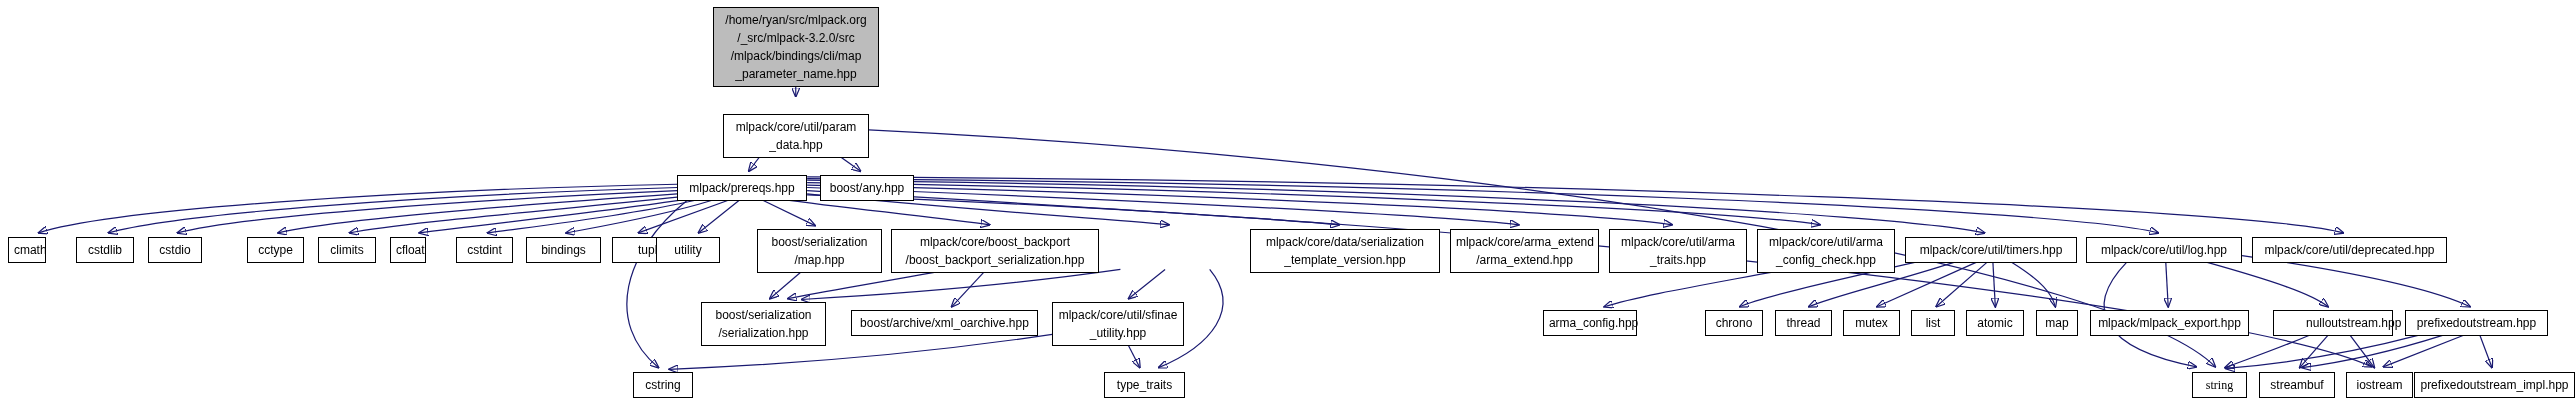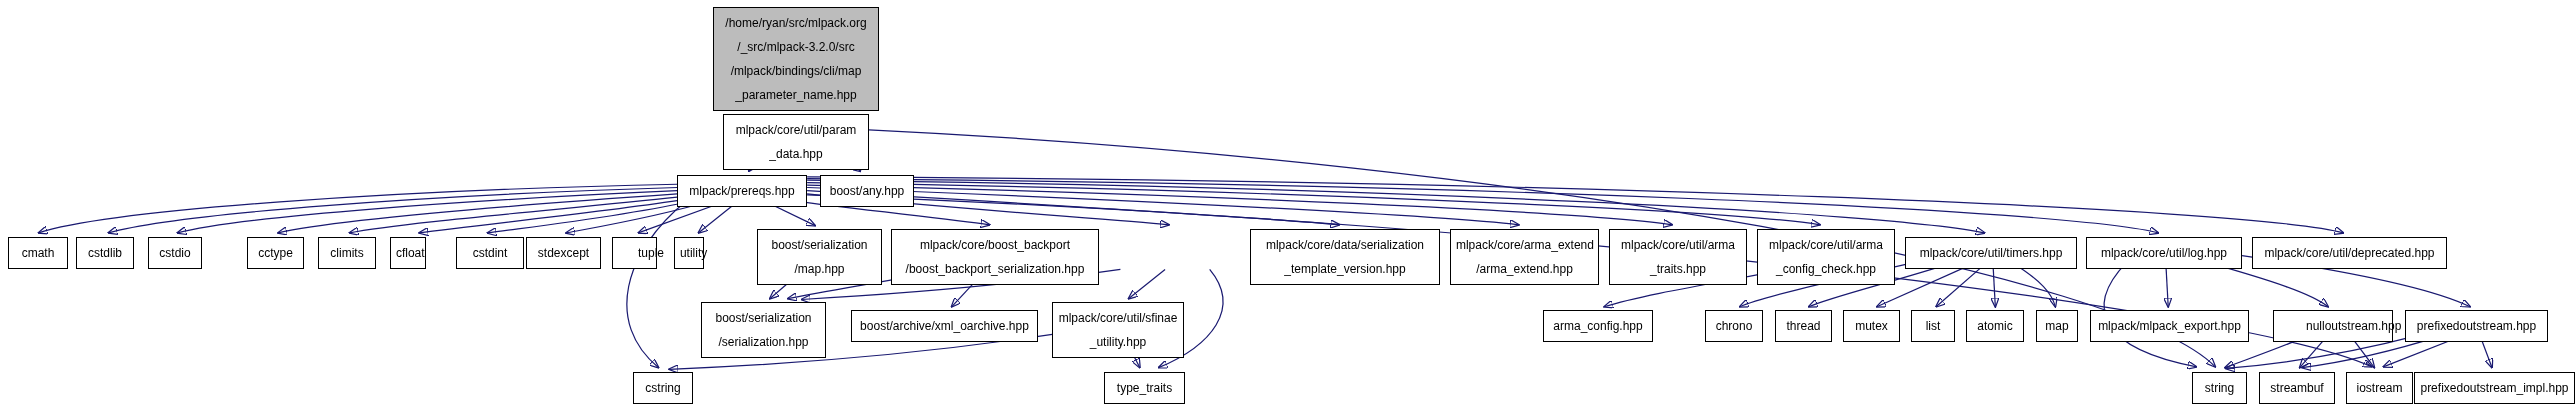--- a/index.html
+++ b/index.html
@@ -13,21 +13,21 @@
   }
   svg.edges{position:absolute;left:0;top:0;pointer-events:none;}
   svg.edges path{fill:none;stroke:#191970;stroke-width:1.5;}
   .node{
     position:absolute;
     box-sizing:border-box;
     background:#ffffff;
     border:1.6px solid #000000;
     color:#000000;
     font-size:12px;
-    line-height:24px;
+    line-height:18px;
     text-align:center;
     padding:3.2px 4.9px;
     white-space:pre;
   }
   .node.root{background:#bcbcbc;}
 </style>
 </head>
 <body>
 
 <div class="canvas">
@@ -94,30 +94,30 @@
 
   <div class="node root" style="left:713px;top:6.5px;width:166px;">/home/ryan/src/mlpack.org
 /_src/mlpack-3.2.0/src
 /mlpack/bindings/cli/map
 _parameter_name.hpp</div>
   <div class="node" style="left:723px;top:101px;width:146px;margin-top:13px;">mlpack/core/util/param
 _data.hpp</div>
   <div class="node" style="left:677px;top:175px;width:130px;">mlpack/prereqs.hpp</div>
   <div class="node" style="left:820px;top:175px;width:94px;">boost/any.hpp</div>
 
-  <div class="node" style="left:8px;top:237px;width:60px;">cmath</div>
+  <div class="node" style="left:8px;top:237px;width:38px;">cmath</div>
   <div class="node" style="left:76px;top:237px;width:58px;">cstdlib</div>
   <div class="node" style="left:148px;top:237px;width:54px;">cstdio</div>
   <div class="node" style="left:247px;top:237px;width:57px;">cctype</div>
   <div class="node" style="left:318px;top:237px;width:58px;">climits</div>
   <div class="node" style="left:390px;top:237px;width:36px;">cfloat</div>
-  <div class="node" style="left:456px;top:237px;width:68px;">cstdint</div>
-  <div class="node" style="left:526px;top:237px;width:75px;">stdexcept</div>
+  <div class="node" style="left:456px;top:237px;width:57px;">cstdint</div>
+  <div class="node" style="left:526px;top:237px;width:75px;">bindings</div>
   <div class="node" style="left:612px;top:237px;width:45px;padding-left:25px;">tuple</div>
-  <div class="node" style="left:674px;top:237px;width:30px;">utility</div>
+  <div class="node" style="left:656px;top:237px;width:64px;">utility</div>
   <div class="node" style="left:757px;top:229px;width:125px;">boost/serialization
 /map.hpp</div>
   <div class="node" style="left:891px;top:229px;width:208px;">mlpack/core/boost_backport
 /boost_backport_serialization.hpp</div>
   <div class="node" style="left:1250px;top:229px;width:190px;">mlpack/core/data/serialization
 _template_version.hpp</div>
   <div class="node" style="left:1450px;top:229px;width:149px;">mlpack/core/arma_extend
 /arma_extend.hpp</div>
   <div class="node" style="left:1609px;top:229px;width:138px;">mlpack/core/util/arma
 _traits.hpp</div>
@@ -125,32 +125,32 @@
 _config_check.hpp</div>
   <div class="node" style="left:1905px;top:237px;width:172px;">mlpack/core/util/timers.hpp</div>
   <div class="node" style="left:2086px;top:237px;width:156px;">mlpack/core/util/log.hpp</div>
   <div class="node" style="left:2252px;top:237px;width:195px;">mlpack/core/util/deprecated.hpp</div>
 
   <div class="node" style="left:701px;top:302px;width:125px;">boost/serialization
 /serialization.hpp</div>
   <div class="node" style="left:851px;top:310px;width:187px;">boost/archive/xml_oarchive.hpp</div>
   <div class="node" style="left:1052px;top:302px;width:132px;">mlpack/core/util/sfinae
 _utility.hpp</div>
-  <div class="node" style="left:1543px;top:310px;width:110px;">arma_config.hpp</div>
+  <div class="node" style="left:1543px;top:310px;width:94px;">arma_config.hpp</div>
   <div class="node" style="left:1705px;top:310px;width:58px;">chrono</div>
   <div class="node" style="left:1775px;top:310px;width:57px;">thread</div>
   <div class="node" style="left:1843px;top:310px;width:57px;">mutex</div>
   <div class="node" style="left:1911px;top:310px;width:44px;">list</div>
   <div class="node" style="left:1966px;top:310px;width:58px;">atomic</div>
   <div class="node" style="left:2036px;top:310px;width:42px;">map</div>
   <div class="node" style="left:2090px;top:310px;width:159px;">mlpack/mlpack_export.hpp</div>
   <div class="node" style="left:2273px;top:310px;width:120px;padding-left:32px;">nulloutstream.hpp</div>
   <div class="node" style="left:2405px;top:310px;width:143px;">prefixedoutstream.hpp</div>
 
   <div class="node" style="left:633px;top:372px;width:60px;">cstring</div>
   <div class="node" style="left:1104px;top:372px;width:81px;">type_traits</div>
-  <div class="node" style="left:2192px;top:372px;width:55px;">string</div>
+  <div class="node" style="left:2192px;top:372px;width:55px;font-family:Liberation Serif, serif;">string</div>
   <div class="node" style="left:2259px;top:372px;width:76px;">streambuf</div>
   <div class="node" style="left:2346px;top:372px;width:67px;">iostream</div>
   <div class="node" style="left:2414px;top:372px;width:161px;">prefixedoutstream_impl.hpp</div>
 
 </div>
 
 
 </body></html>

